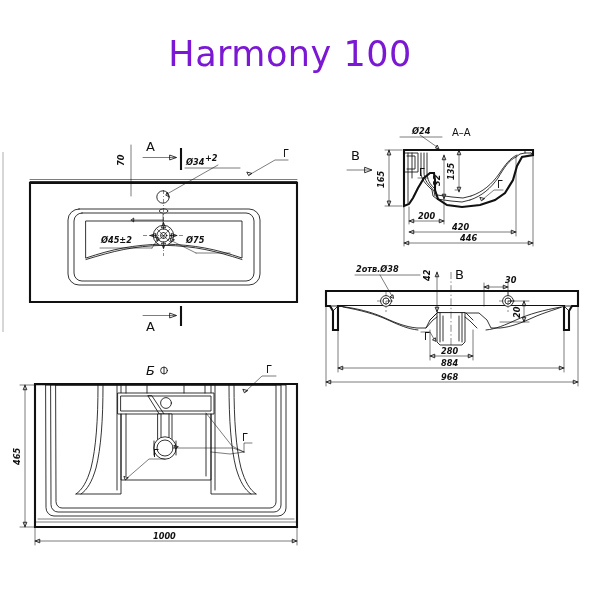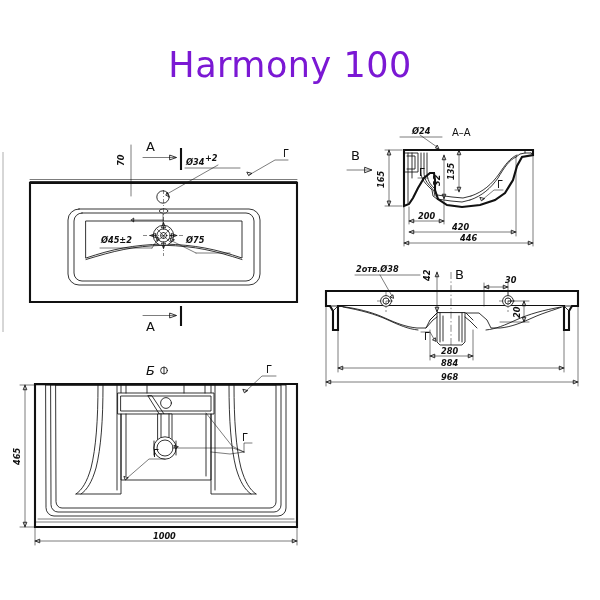--- a/index.html
+++ b/index.html
@@ -16,21 +16,21 @@
   }
   #page-root {
     position: absolute;
     inset: 0;
     width: 600px;
     height: 600px;
   }
   .title {
     position: absolute;
     left: 0;
-    top: 44px;
+    top: 33px;
     width: 580px;
     text-align: center;
     font-size: 35px;
     font-family: "DejaVu Sans", sans-serif;
     font-weight: 400;
     color: #7b18d4;
     letter-spacing: 0.5px;
     line-height: 42px;
     white-space: nowrap;
   }

